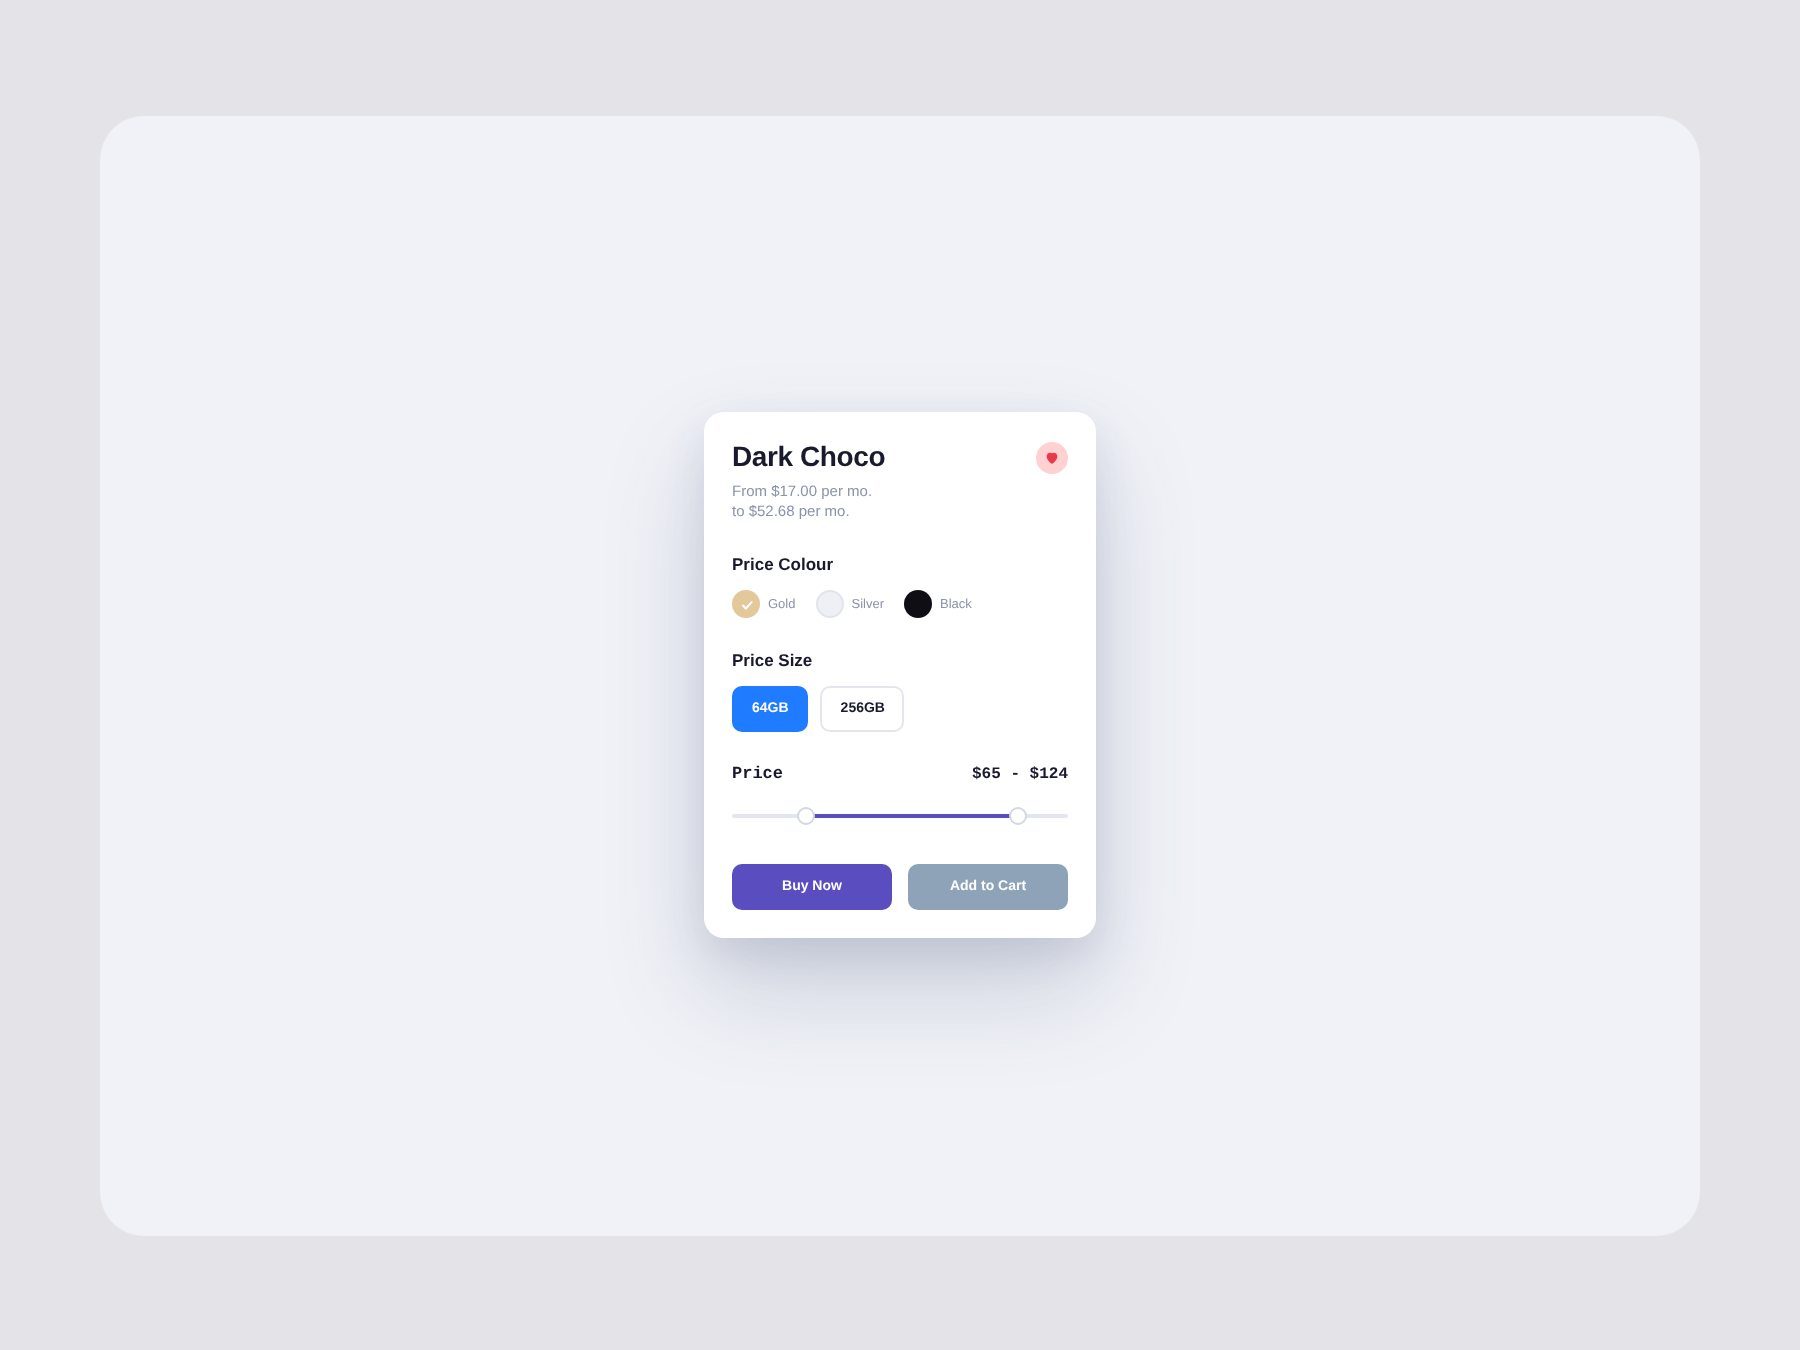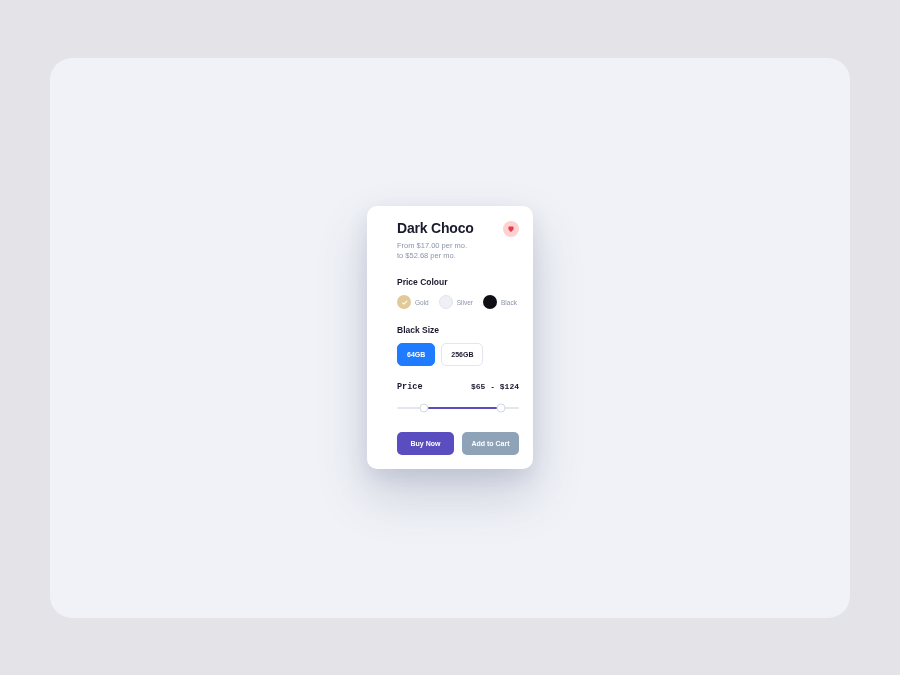--- a/index.html
+++ b/index.html
@@ -15,24 +15,24 @@
     .canvas {
       width: 800px;
       height: 560px;
       background: #f0f2f7;
       border-radius: 22px;
       display: flex;
       align-items: center;
       justify-content: center;
     }
     .card {
-      width: 166px;
+      width: 196px;
       background: #fff;
       border-radius: 10px;
-      padding: 14px 14px 14px 30px;
+      padding: 14px 14px 14px 14px;
       box-shadow: 0 25px 50px rgba(70, 80, 120, 0.22), 0 8px 20px rgba(70, 80, 120, 0.12);
       position: relative;
     }
     .card-header {
       display: flex;
       align-items: flex-start;
       justify-content: space-between;
     }
     .title {
       font-size: 14px;
@@ -222,21 +222,21 @@
       <div class="colour-opt">
         <div class="swatch swatch-silver"></div>
         <span class="colour-label">Silver</span>
       </div>
       <div class="colour-opt">
         <div class="swatch swatch-black"></div>
         <span class="colour-label">Black</span>
       </div>
     </div>
 
-    <div class="section-label">Black Size</div>
+    <div class="section-label">Price Size</div>
     <div class="sizes">
       <button class="size-btn sel">64GB</button>
       <button class="size-btn">256GB</button>
     </div>
 
     <div class="price-row">
       <div class="price-label">Price</div>
       <div class="price-range">$65 - $124</div>
     </div>
 

